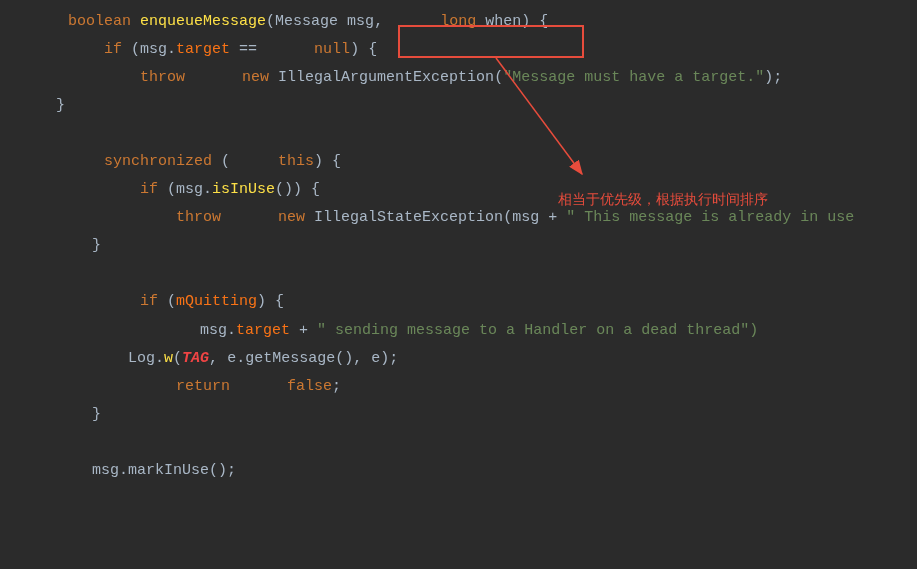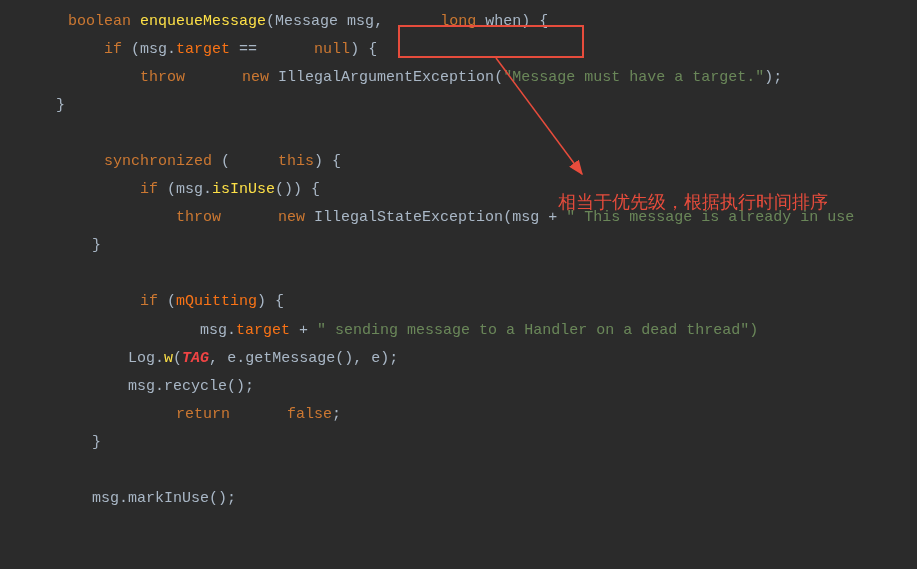--- a/index.html
+++ b/index.html
@@ -46,21 +46,21 @@
       border: 2px solid #e74c3c;
       top: 25px;
       left: 398px;
       width: 186px;
       height: 33px;
       pointer-events: none;
     }
     .annotation-text {
       position: absolute;
       color: #e74c3c;
-      font-size: 18px;
+      font-size: 14px;
       font-family: 'Microsoft YaHei', sans-serif;
       top: 186px;
       left: 558px;
       white-space: nowrap;
     }
     .arrow-svg {
       position: absolute;
       top: 56px;
       left: 494px;
       pointer-events: none;
@@ -76,21 +76,20 @@
   <div class="code-line">    <span>}</span></div>
   <div class="code-line"> </div>
   <div class="code-line">    <span class="keyword">synchronized</span><span> (</span><span class="keyword">this</span><span>) {</span></div>
   <div class="code-line">        <span class="keyword">if</span><span> (</span><span>msg</span><span>.</span><span class="method-name">isInUse</span><span>()</span><span>) {</span></div>
   <div class="code-line">            <span class="keyword">throw</span><span> </span><span class="keyword">new</span><span> </span><span>IllegalStateException</span><span>(</span><span>msg</span><span> + </span><span class="string">" This message is already in use</span></div>
   <div class="code-line">        <span>}</span></div>
   <div class="code-line"> </div>
   <div class="code-line">        <span class="keyword">if</span><span> (</span><span class="field">mQuitting</span><span>) {</span></div>
   <div class="code-line">                    <span>msg</span><span>.</span><span class="field">target</span><span> + </span><span class="string">" sending message to a Handler on a dead thread")</span></div>
   <div class="code-line">            <span>Log</span><span>.</span><span class="method-name">w</span><span>(</span><span class="italic-const">TAG</span><span>, </span><span>e</span><span>.</span><span>getMessage</span><span>()</span><span>, </span><span>e</span><span>);</span></div>
-  <div class="code-line">            <span>msg</span><span>.</span><span>recycle</span><span>();</span></div>
   <div class="code-line">            <span class="keyword">return</span><span> </span><span class="keyword">false</span><span>;</span></div>
   <div class="code-line">        <span>}</span></div>
   <div class="code-line"> </div>
   <div class="code-line">        <span>msg</span><span>.</span><span>markInUse</span><span>();</span></div>
 </div>
 
 <div class="red-box"></div>
 
 <svg class="arrow-svg" width="120" height="140">
   <defs>

